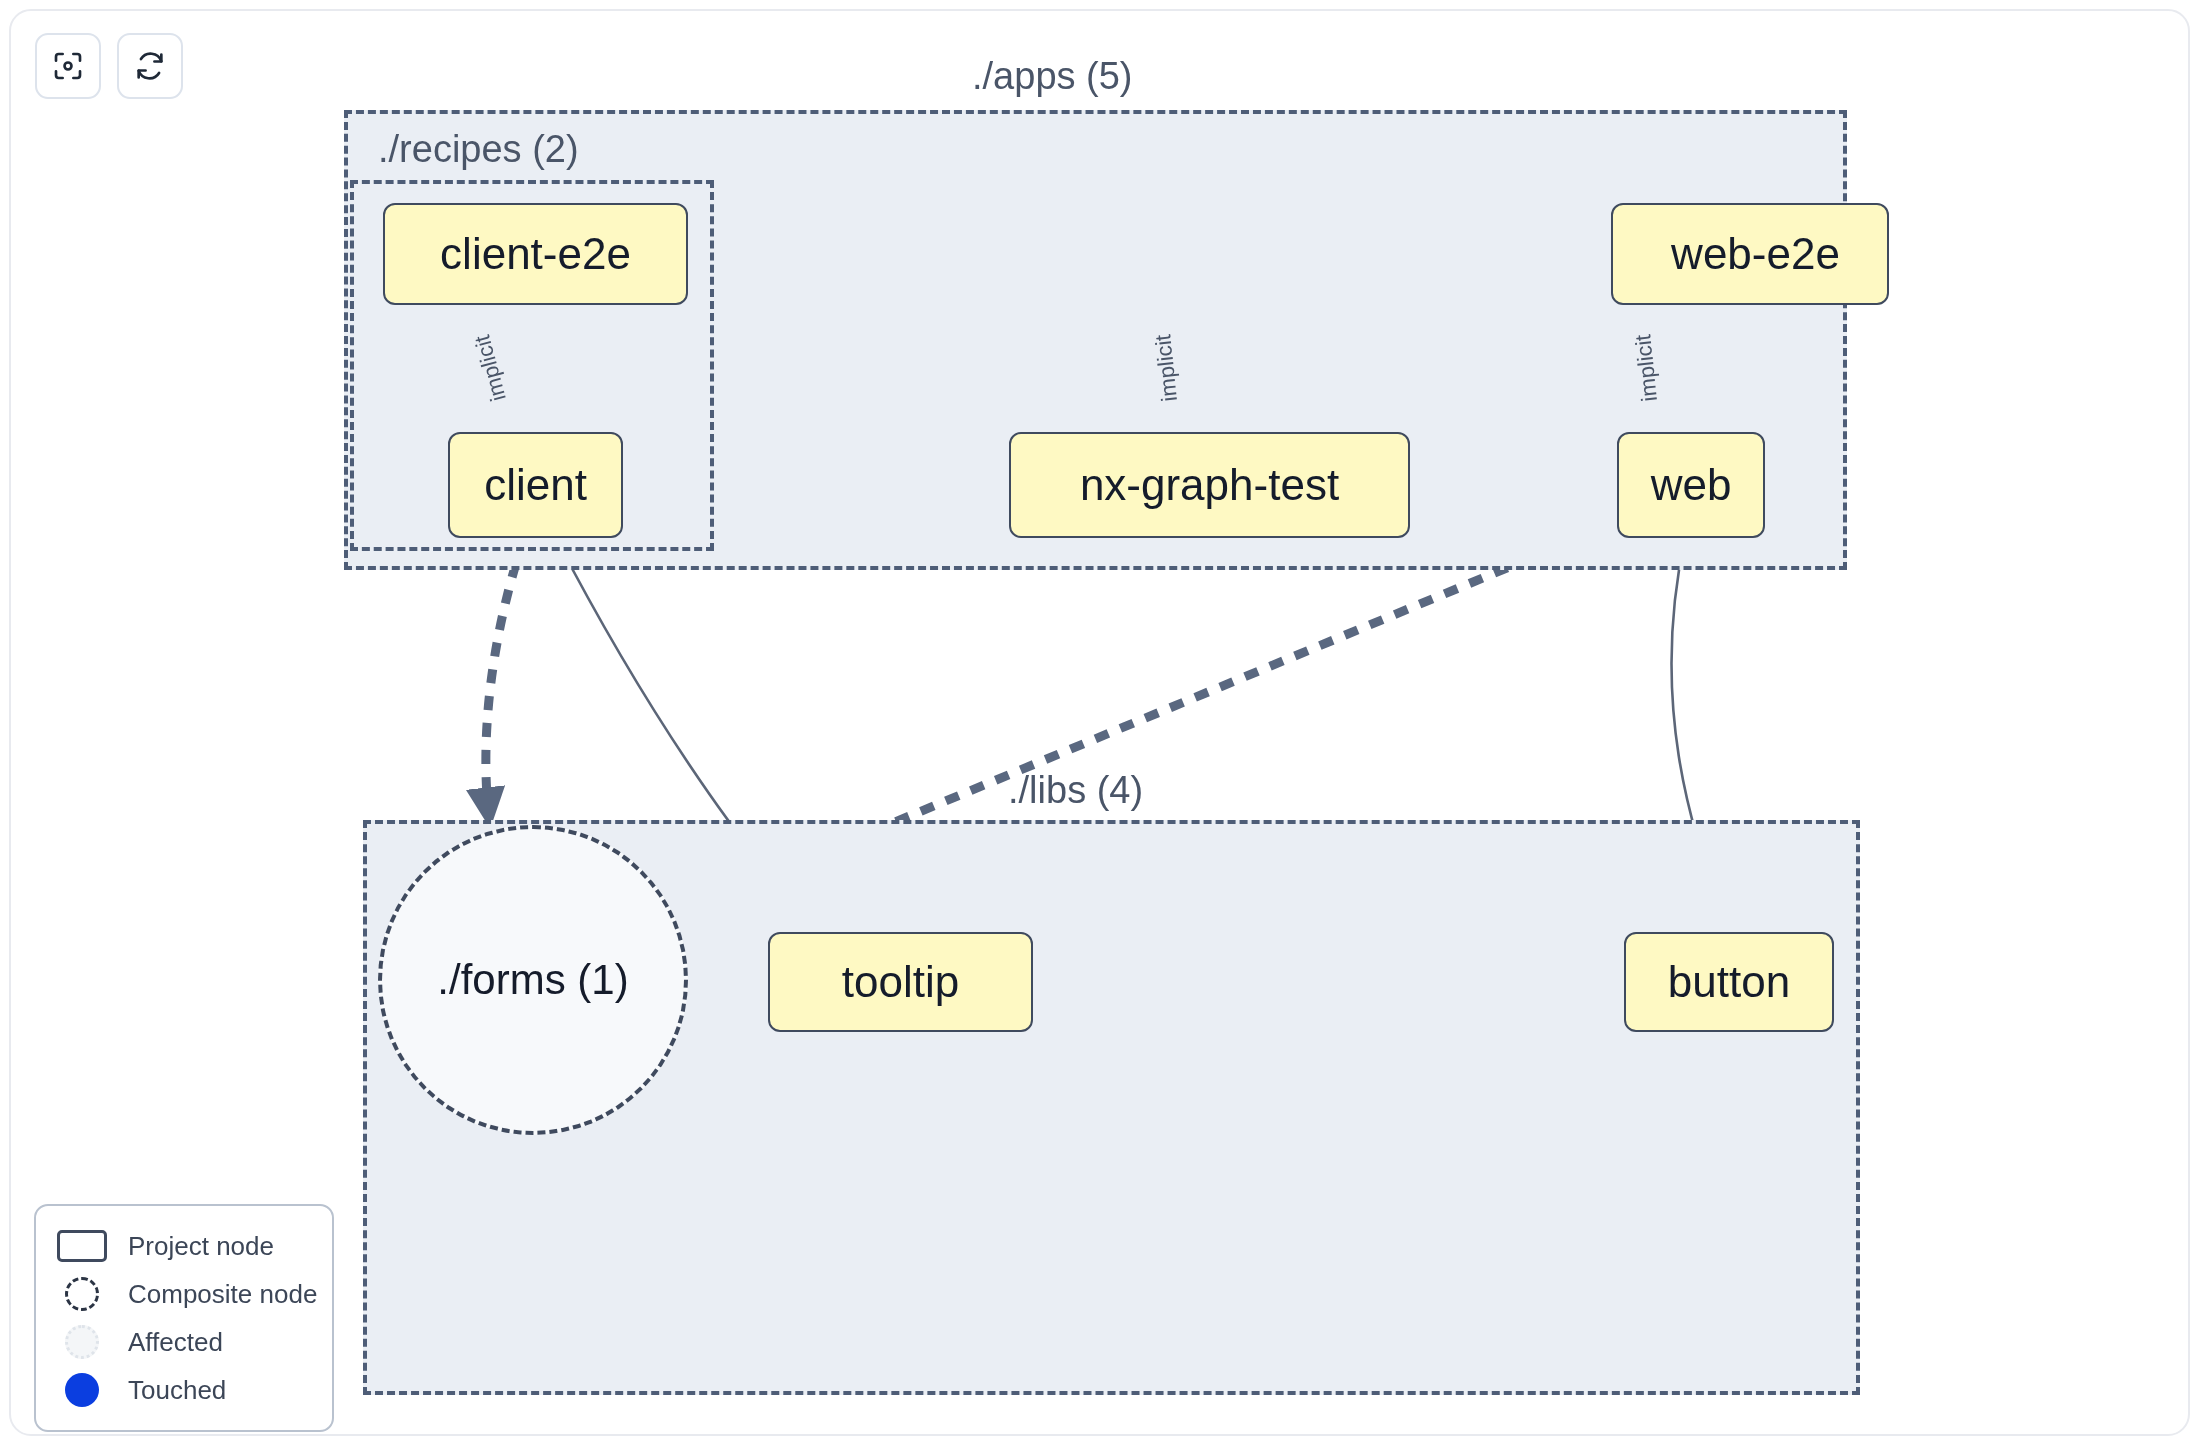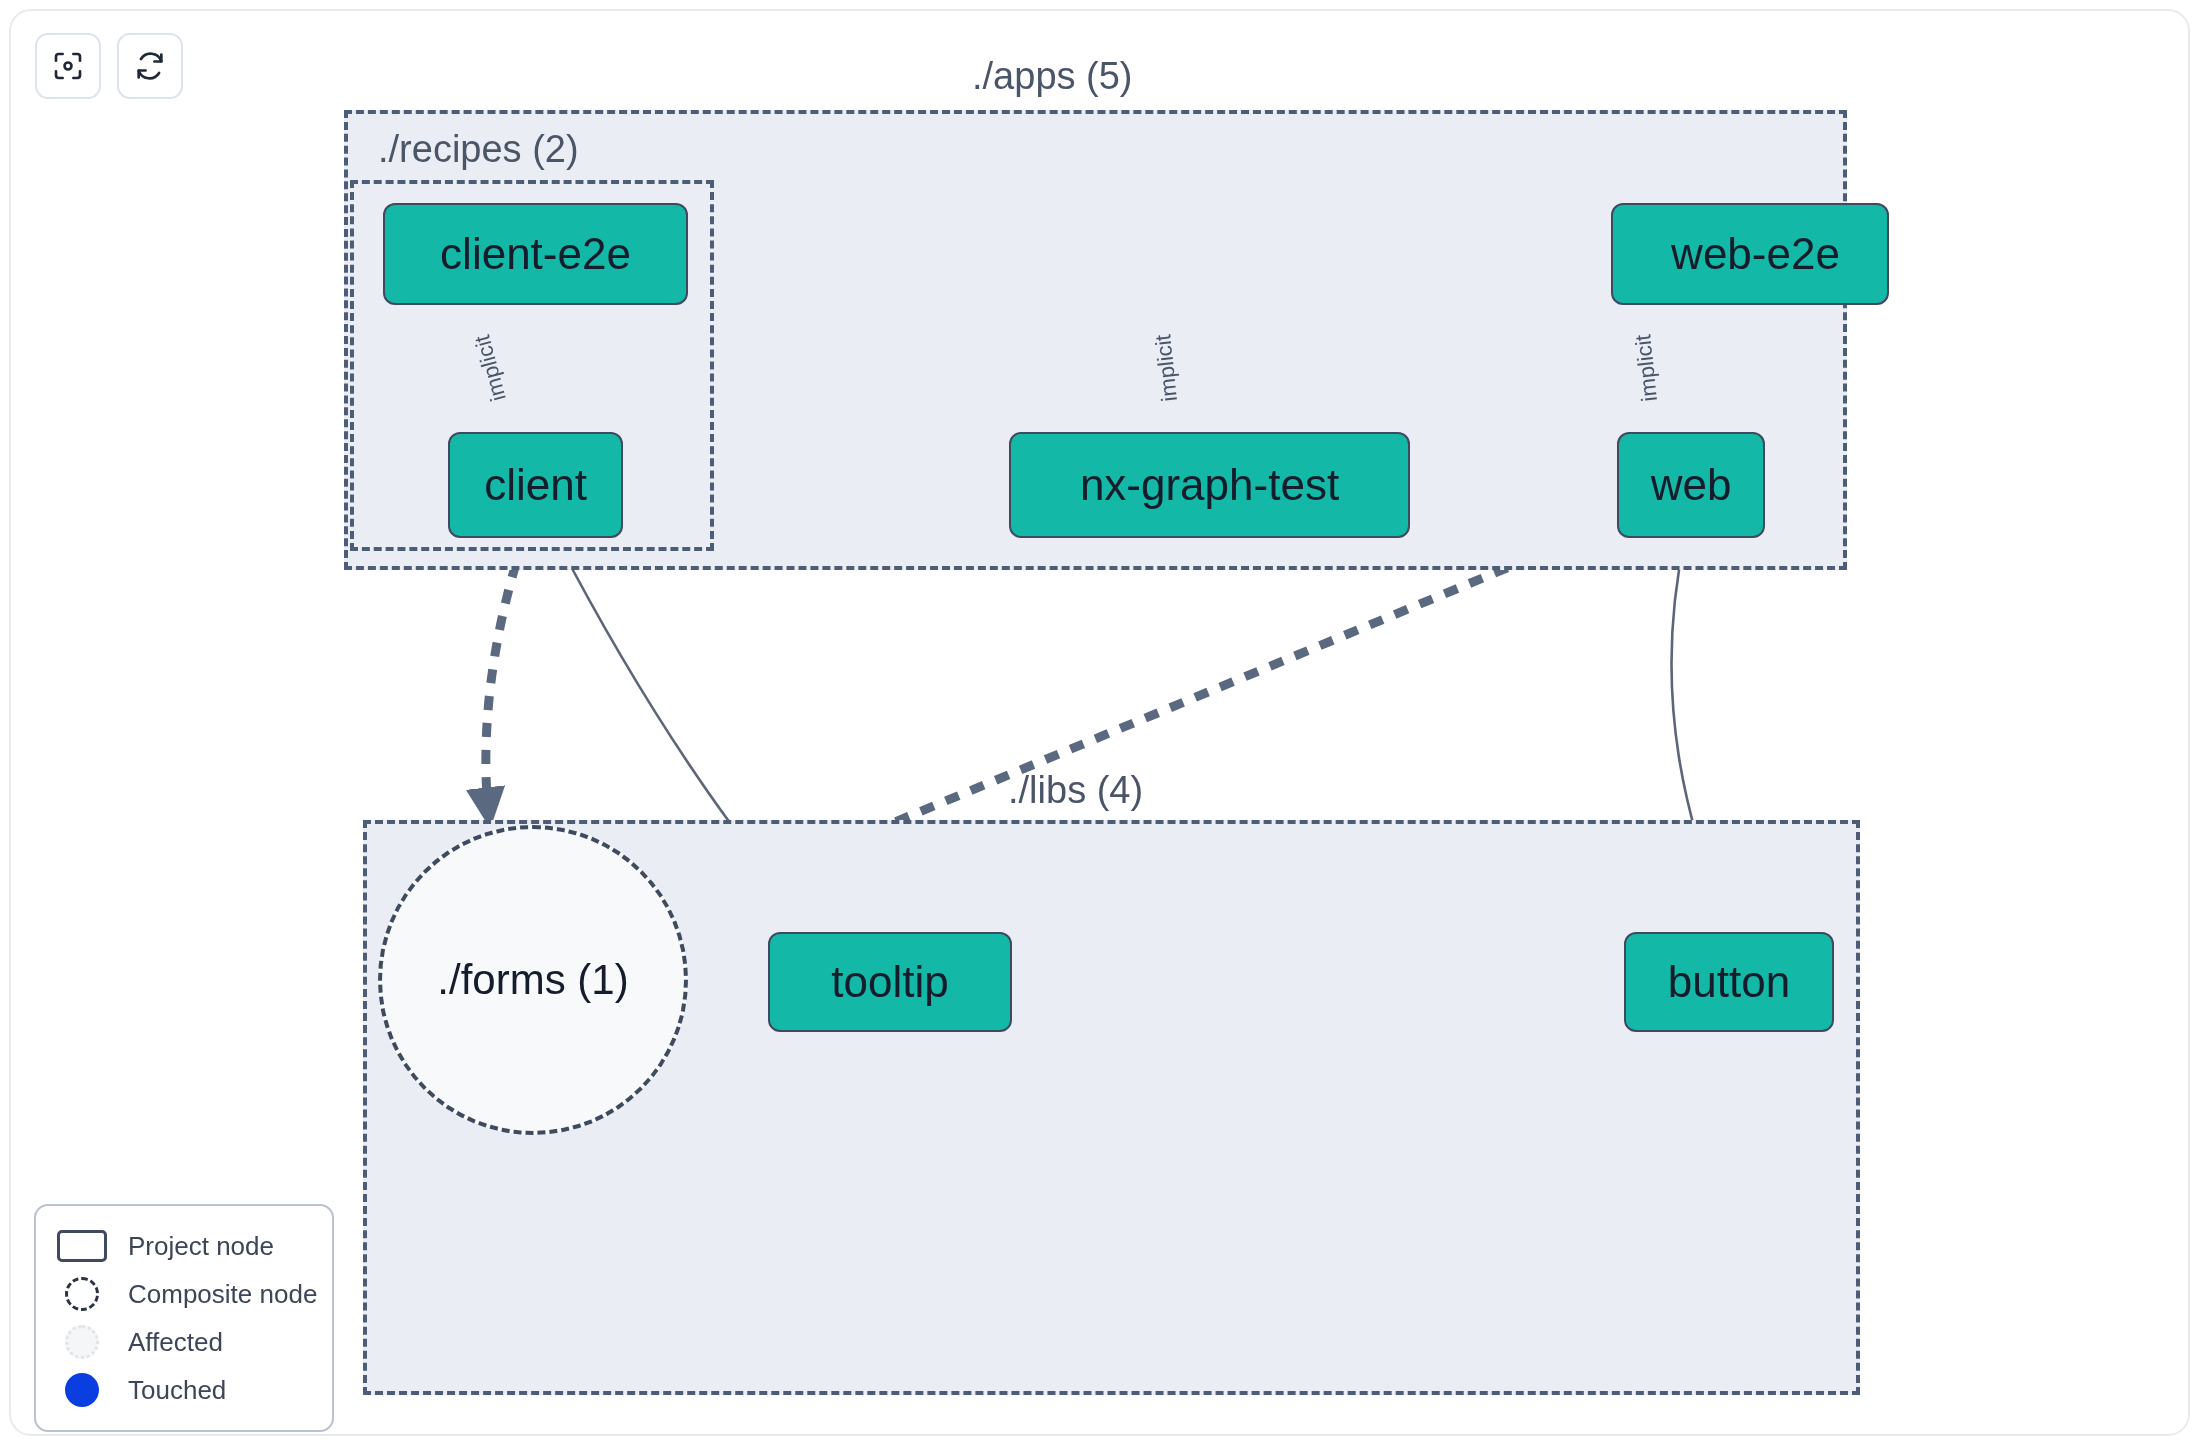--- a/index.html
+++ b/index.html
@@ -74,21 +74,21 @@
     font-size: 38px;
     color: #4a5568;
     white-space: nowrap;
     letter-spacing: 0px;
     z-index: 9;
   }
 
   
   .node {
     position: absolute;
-    background: #14b8a6;
+    background: #fef9c3;
     border: 2px solid #3f4a5e;
     border-radius: 12px;
     display: flex;
     align-items: center;
     justify-content: center;
     box-sizing: border-box;
     z-index: 20;
     cursor: pointer;
   }
   .node-label {
@@ -243,21 +243,21 @@
   </div>
 
   <div class="node" style="left:1617px; top:432px; width:148px; height:106px;">
     <span class="node-label">web</span>
   </div>
 
   <div class="composite-node" style="left:378px; top:825px; width:310px; height:310px;">
     <span class="node-label">./forms (1)</span>
   </div>
 
-  <div class="node" style="left:768px; top:932px; width:244px; height:100px;">
+  <div class="node" style="left:768px; top:932px; width:265px; height:100px;">
     <span class="node-label">tooltip</span>
   </div>
 
   <div class="node" style="left:1624px; top:932px; width:210px; height:100px;">
     <span class="node-label">button</span>
   </div>
 
 
   <div class="edge-label" style="left:457px; top:355px; transform: rotate(-105deg);">implicit</div>
 

